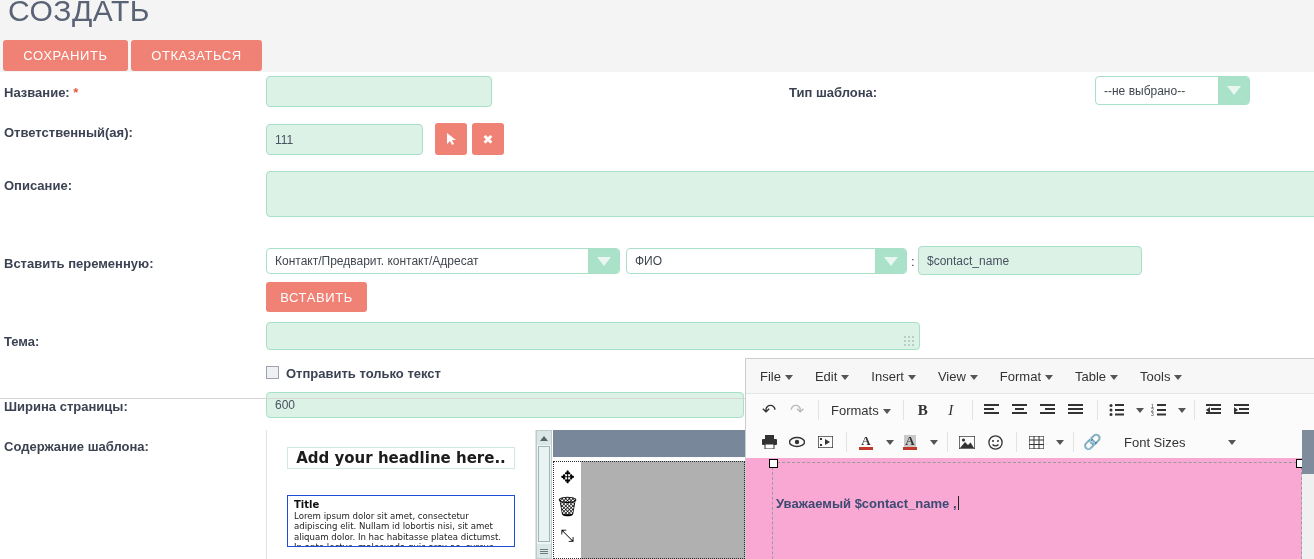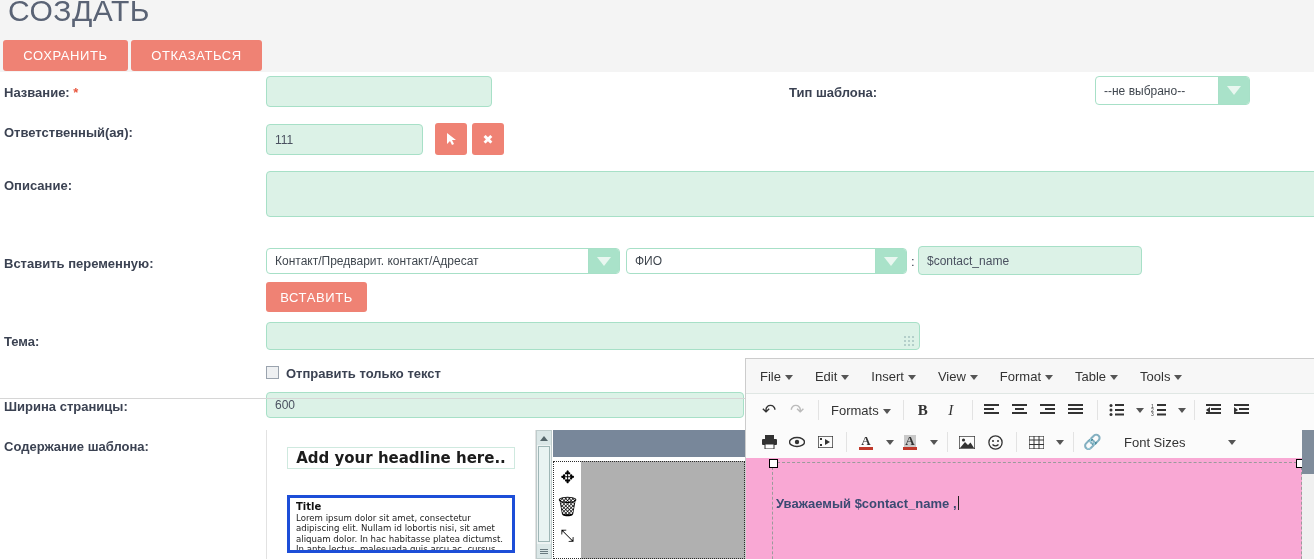--- a/index.html
+++ b/index.html
@@ -53,22 +53,22 @@
   .grip{position:absolute;width:12px;height:12px;opacity:.55;
     background-image:radial-gradient(#8aa, 1px, transparent 1.2px);
     background-size:4px 4px;}
 
   
   .prevwrap{position:absolute;left:266px;top:430px;width:268px;height:129px;background:#fff;
             border:1px solid #e2e2e2;border-top:none;overflow:hidden;}
   .hl{position:absolute;left:20px;top:17px;width:228px;height:22px;box-sizing:border-box;
       border:1px solid #cfe9df;display:flex;align-items:center;justify-content:center;
       font-family:"DejaVu Sans",sans-serif;font-size:15px;font-weight:bold;color:#1c1c1c;}
-  .blk{position:absolute;left:20px;top:65px;width:228px;height:58px;box-sizing:border-box;
-       border:3px solid #1d4ed8;padding:3px 6px;overflow:hidden;}
+  .blk{position:absolute;left:20px;top:65px;width:228px;height:52px;box-sizing:border-box;
+       border:1px solid #1d4ed8;padding:3px 6px;overflow:hidden;}
   .blk .bt{font-family:"DejaVu Sans",sans-serif;font-size:10px;font-weight:bold;color:#111;line-height:12px;}
   .blk .bp{font-family:"DejaVu Sans",sans-serif;font-size:8.6px;color:#222;line-height:10.4px;}
 
   
   .sbar{position:absolute;width:16px;background:#eef3f3;border:1px solid #bfcccc;box-sizing:border-box;}
   .sbar .up{position:absolute;left:0;top:0;width:14px;height:14px;background:#dbe7e7;
             display:flex;align-items:center;justify-content:center;}
   .sbar .up i{width:0;height:0;border-left:4px solid transparent;border-right:4px solid transparent;border-bottom:5px solid #55656a;}
   .sbar .thumb{position:absolute;left:1px;width:12px;background:#e9f3f2;border:1px solid #9fb6b6;box-sizing:border-box;}
   .sbar .dn{position:absolute;left:0;bottom:0;width:14px;height:14px;background:#dbe7e7;}

